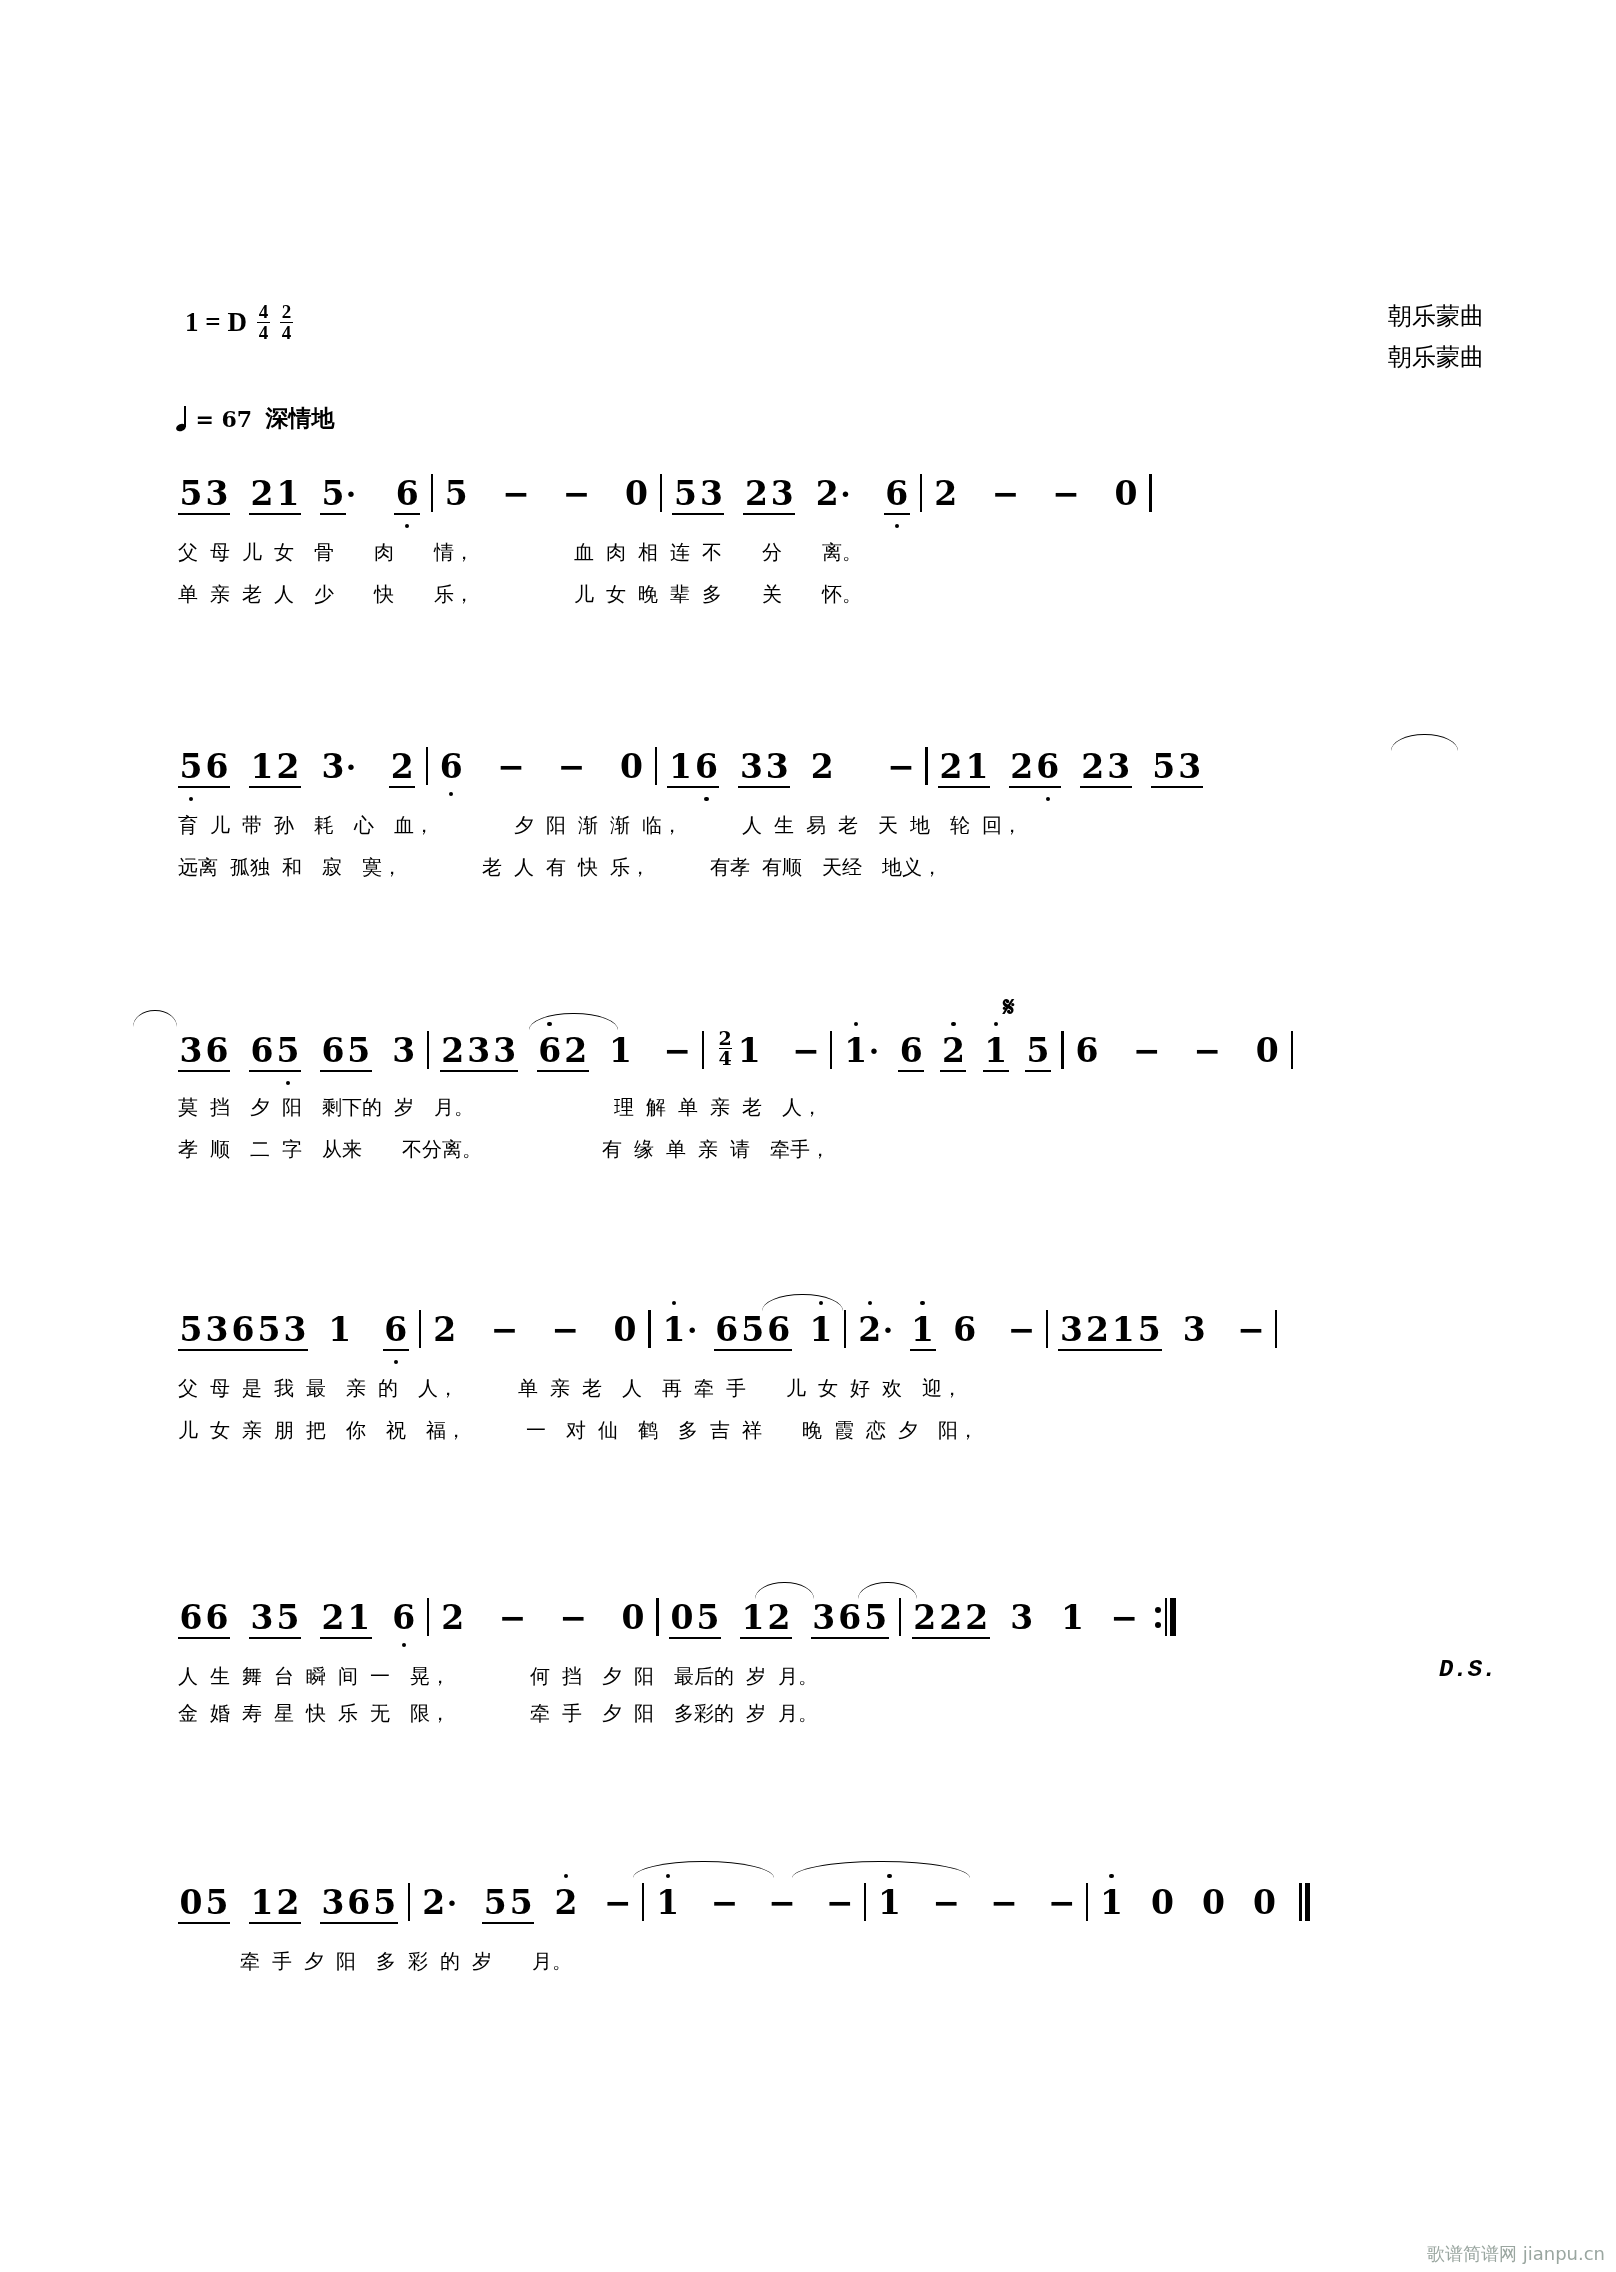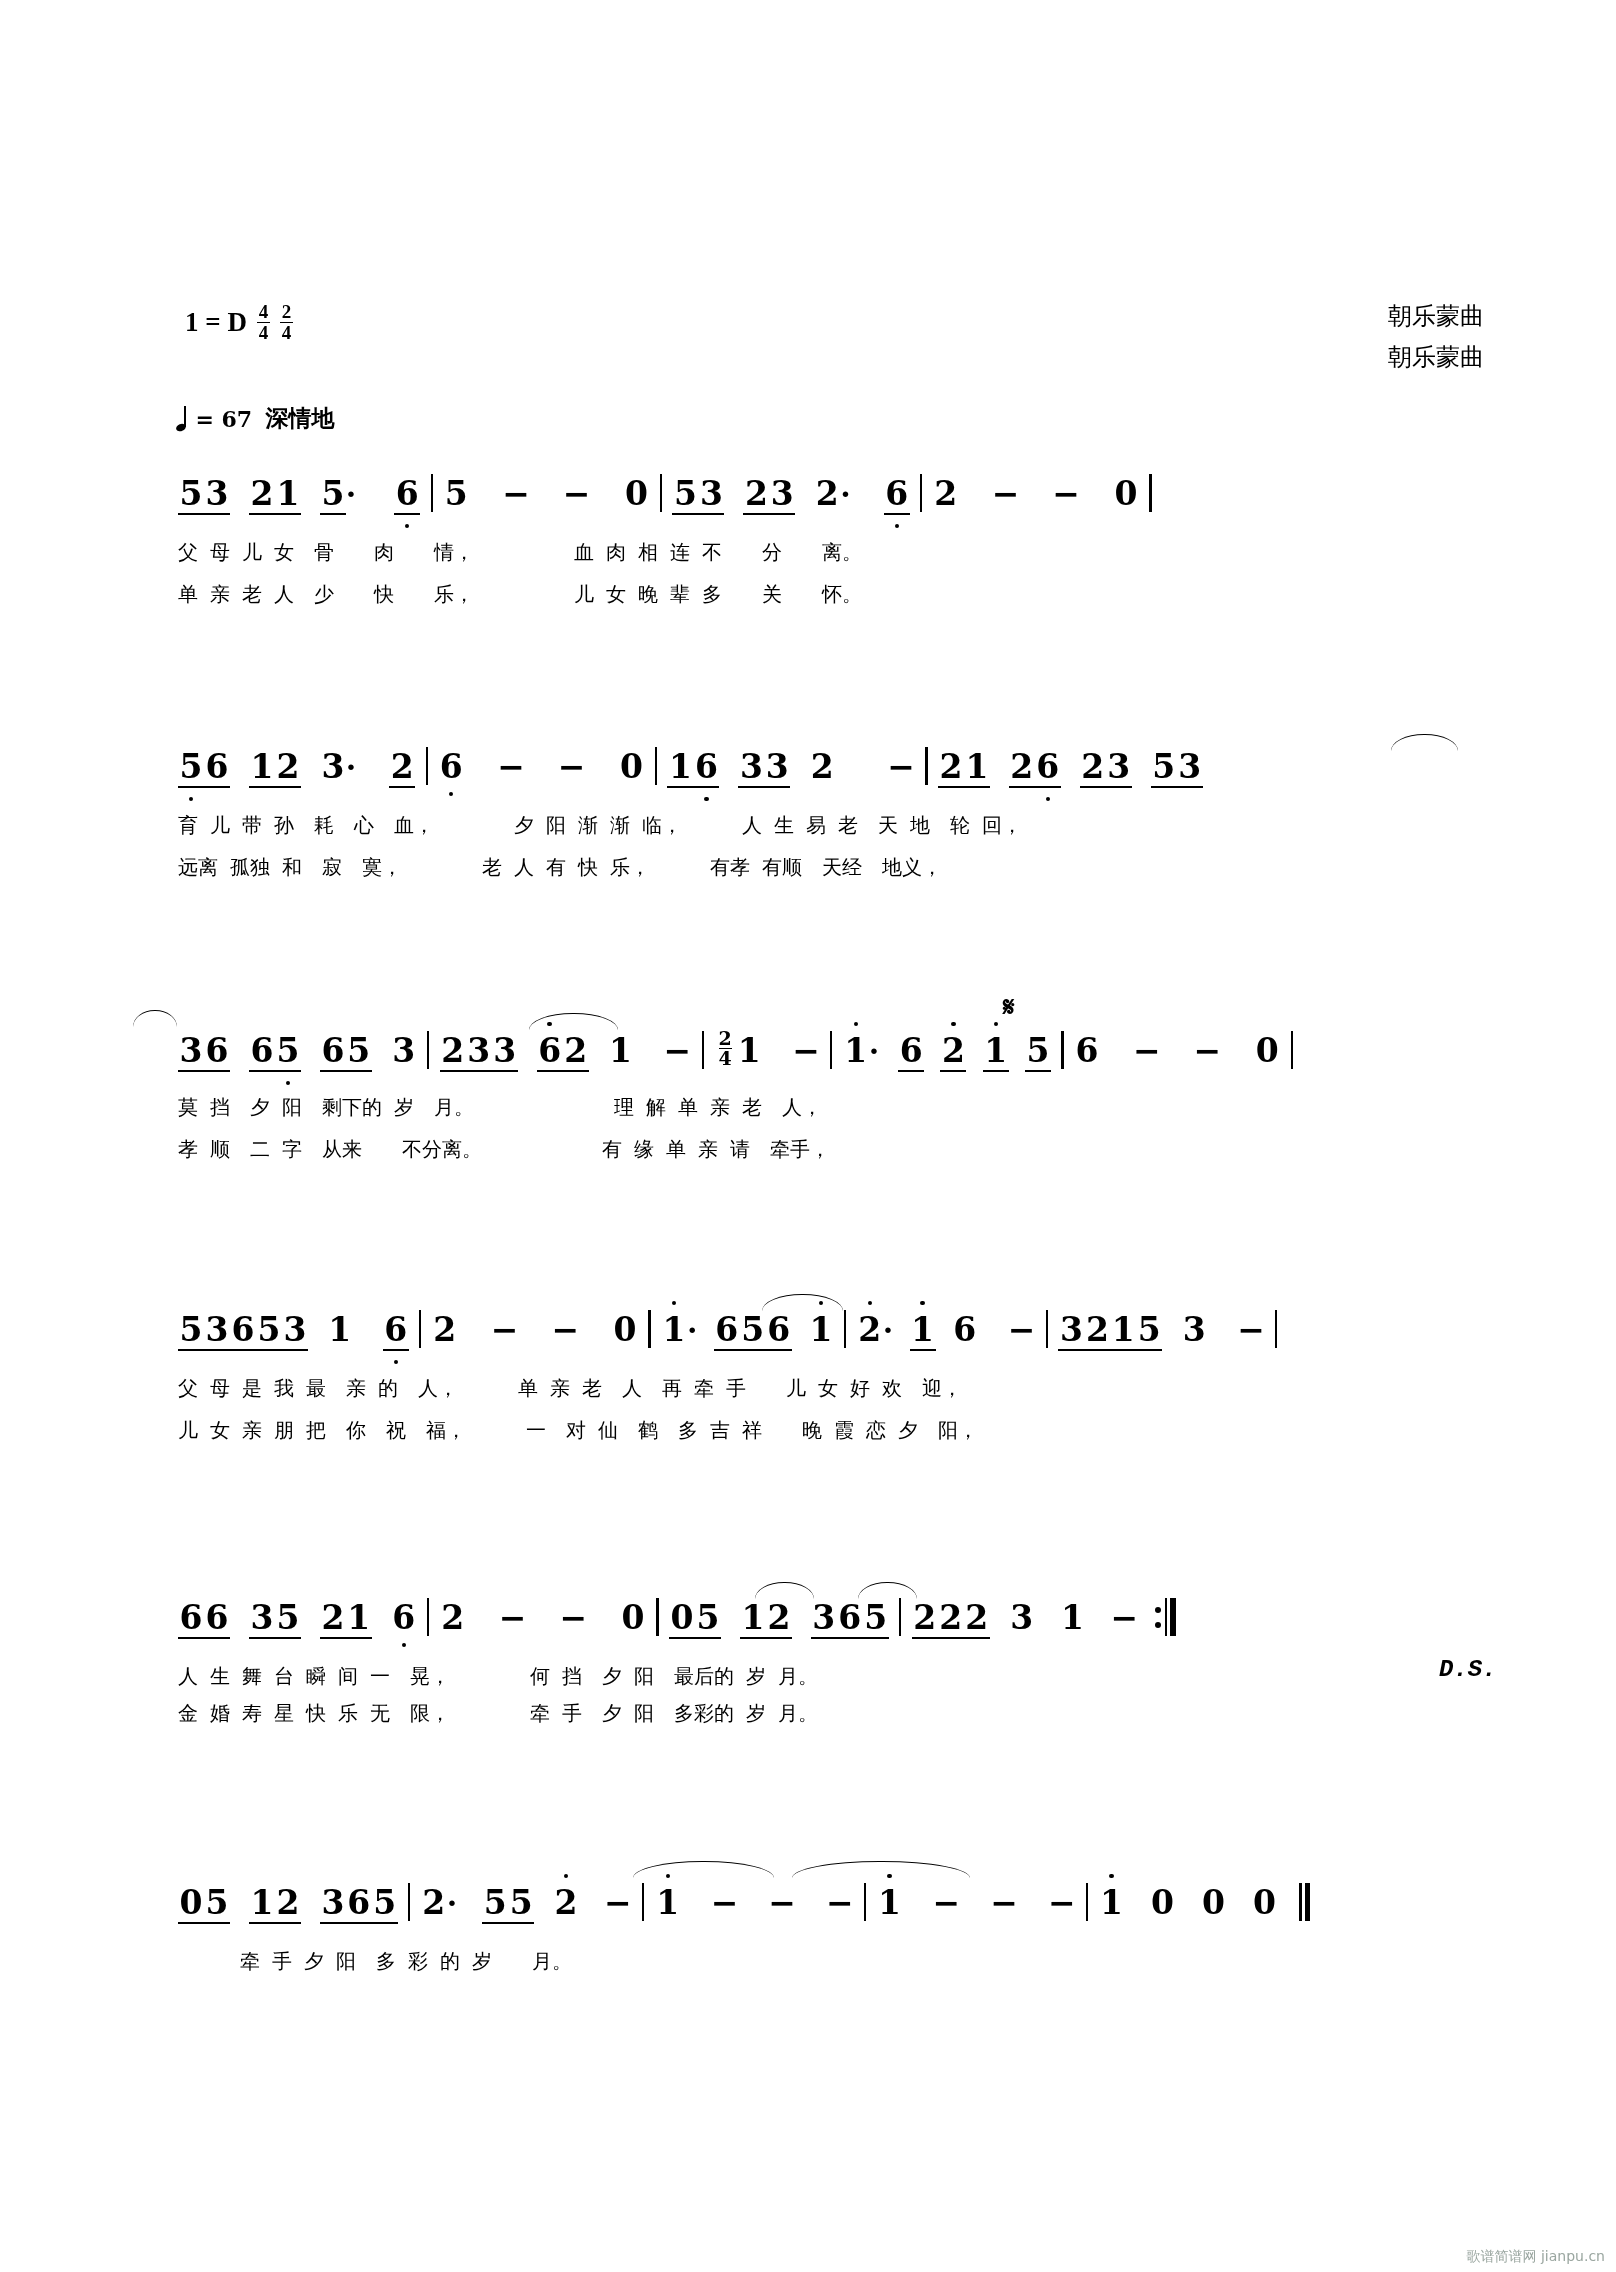--- a/index.html
+++ b/index.html
@@ -221,21 +221,21 @@
     margin: 0 4.4px;
   }
   .meter-inline .num { display: block; }
   .meter-inline .den { display: block; border-top: 1.5px solid #000; }
 
   .watermark {
     position: absolute;
     right: 12px;
     bottom: 7.4px;
     font-family: "DejaVu Sans", sans-serif;
-    font-size: 14px;
+    font-size: 18px;
     color: #9aa6a0;
   }
 </style>
 </head>
 <body>
 
 <div class="page">
 
 
   <div class="key-block">

